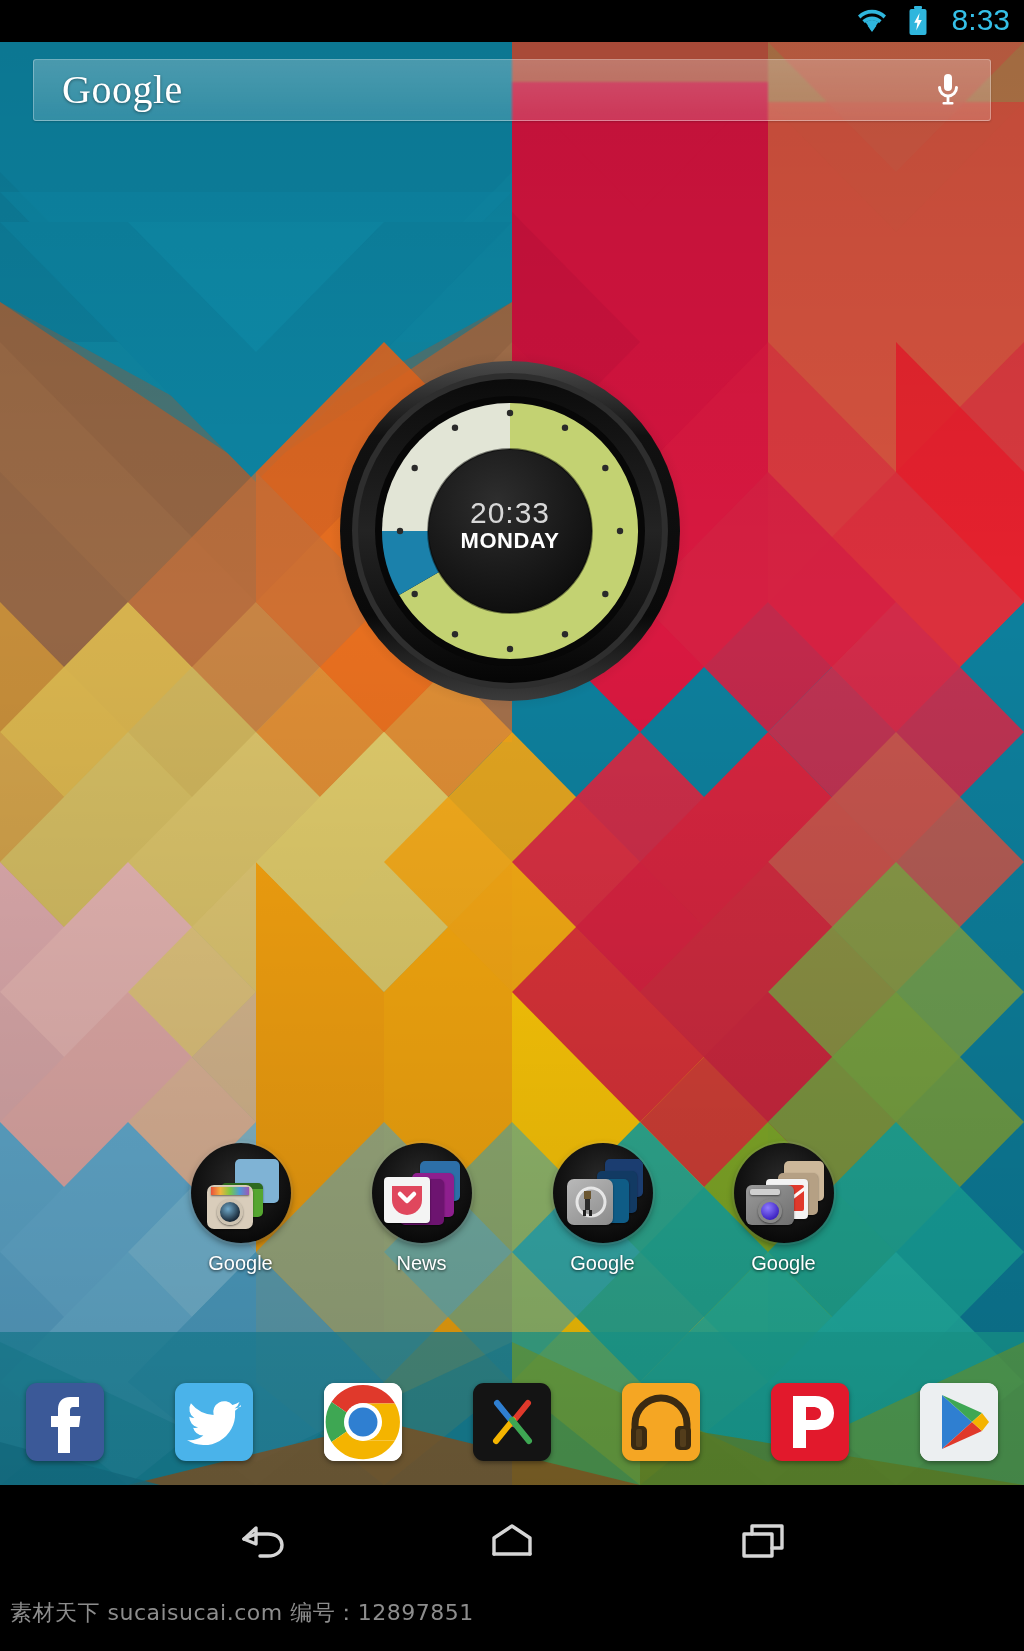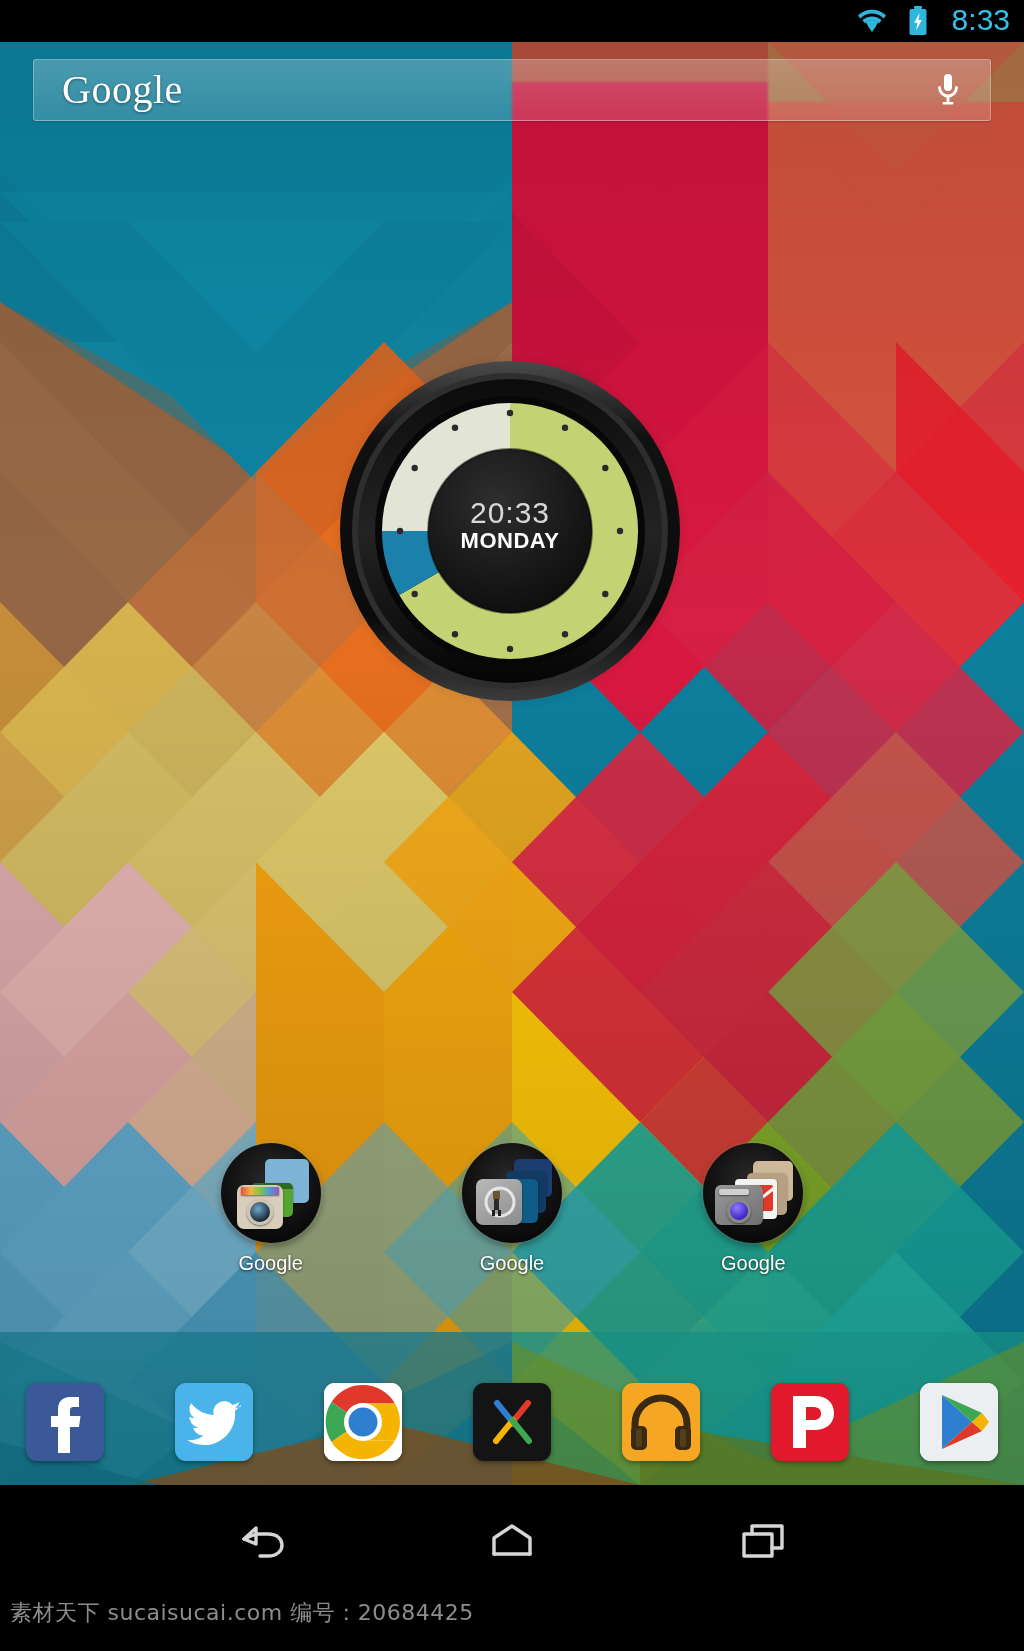--- a/index.html
+++ b/index.html
@@ -344,20 +344,33 @@
       <div class="folder-icon">
         <span class="mini" style="width:44px;height:44px;left:44px;top:16px;background:#7fb3d5;"></span>
         <span class="mini" style="width:42px;height:34px;left:30px;top:40px;background:#55a630;border-top:6px solid #2d6a1f;"></span>
         <span class="mini" style="width:46px;height:44px;left:16px;top:42px;background:#d9cdbb;border-radius:7px;"></span>
         <span class="mini" style="width:38px;height:8px;left:20px;top:44px;background:linear-gradient(90deg,#e8503a,#f2b33d,#7ac943,#4b9ad6,#9b59b6);border-radius:0;"></span>
         <span class="mini" style="width:26px;height:26px;left:26px;top:56px;background:radial-gradient(circle at 40% 35%,#6fa8c8,#1b2b3a 70%);border-radius:50%;border:3px solid #cfc4b2;"></span>
       </div>
       <div class="folder-label">Google</div>
     </div>
 
+    <div class="folder">
+      <div class="folder-icon">
+        <span class="mini" style="width:40px;height:40px;left:48px;top:18px;background:#2d6fa8;"></span>
+        <span class="mini" style="width:42px;height:44px;left:40px;top:30px;background:#8e1f8e;"></span>
+        <span class="mini" style="width:44px;height:46px;left:28px;top:36px;background:#6d1470;"></span>
+        <span class="mini" style="width:46px;height:46px;left:12px;top:34px;background:#f4f4f4;border-radius:4px;"></span>
+        <svg style="position:absolute;left:17px;top:38px;" width="36" height="38" viewBox="0 0 36 38">
+          <path d="M3 5 h30 v14 a15 15 0 0 1 -30 0 z" fill="#e0475d"></path>
+          <path d="M11 13 l7 7 l7 -7" fill="none" stroke="#fff" stroke-width="4.5" stroke-linecap="round" stroke-linejoin="round"></path>
+        </svg>
+      </div>
+      <div class="folder-label">News</div>
+    </div>
 
     <div class="folder">
       <div class="folder-icon">
         <span class="mini" style="width:38px;height:38px;left:52px;top:16px;background:#1b3d70;"></span>
         <span class="mini" style="width:40px;height:42px;left:44px;top:28px;background:#123a63;"></span>
         <span class="mini" style="width:42px;height:44px;left:34px;top:36px;background:#0f5c86;"></span>
         <span class="mini" style="width:46px;height:46px;left:14px;top:36px;background:linear-gradient(145deg,#b9b9b9,#8b8b8b);border-radius:7px;"></span>
         <svg style="position:absolute;left:19px;top:40px;" width="36" height="38" viewBox="0 0 36 38">
           <circle cx="19" cy="19" r="14" fill="none" stroke="#f2f2f2" stroke-width="3" opacity="0.85"></circle>
           <rect x="12" y="8" width="7" height="8" fill="#6b5630"></rect>
@@ -463,15 +476,15 @@
       </svg>
     </div>
     <div class="nav-btn">
       <svg width="56" height="44" viewBox="0 0 56 44">
         <rect x="8" y="16" width="28" height="22" fill="none" stroke="#d6d6d6" stroke-width="3.4" stroke-linejoin="round"></rect>
         <path d="M16 16 L16 8 L46 8 L46 30 L36 30" fill="none" stroke="#d6d6d6" stroke-width="3.4" stroke-linejoin="round" stroke-linecap="round"></path>
       </svg>
     </div>
   </div>
 
-  <div id="watermark">素材天下 sucaisucai.com  编号：20684425</div>
+  <div id="watermark">素材天下 sucaisucai.com  编号：12897851</div>
 
 </div>
 
 </body></html>

